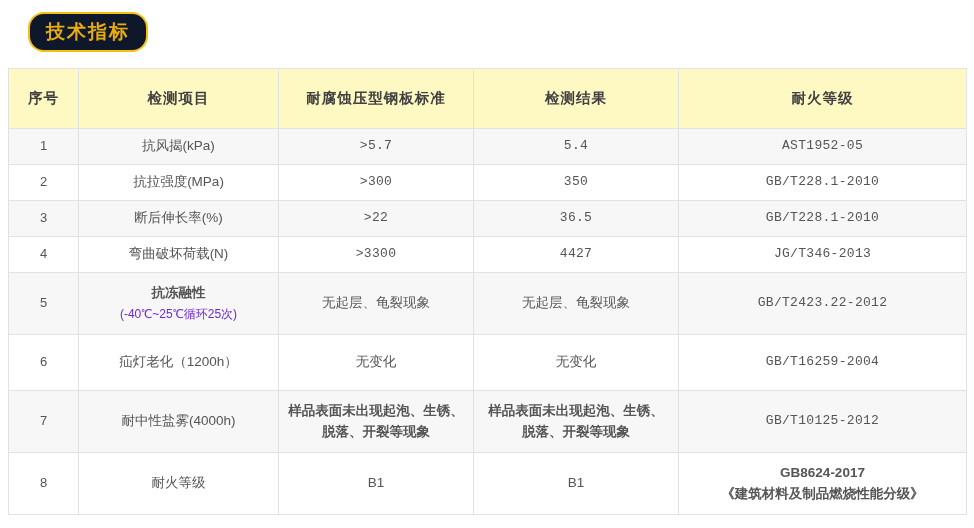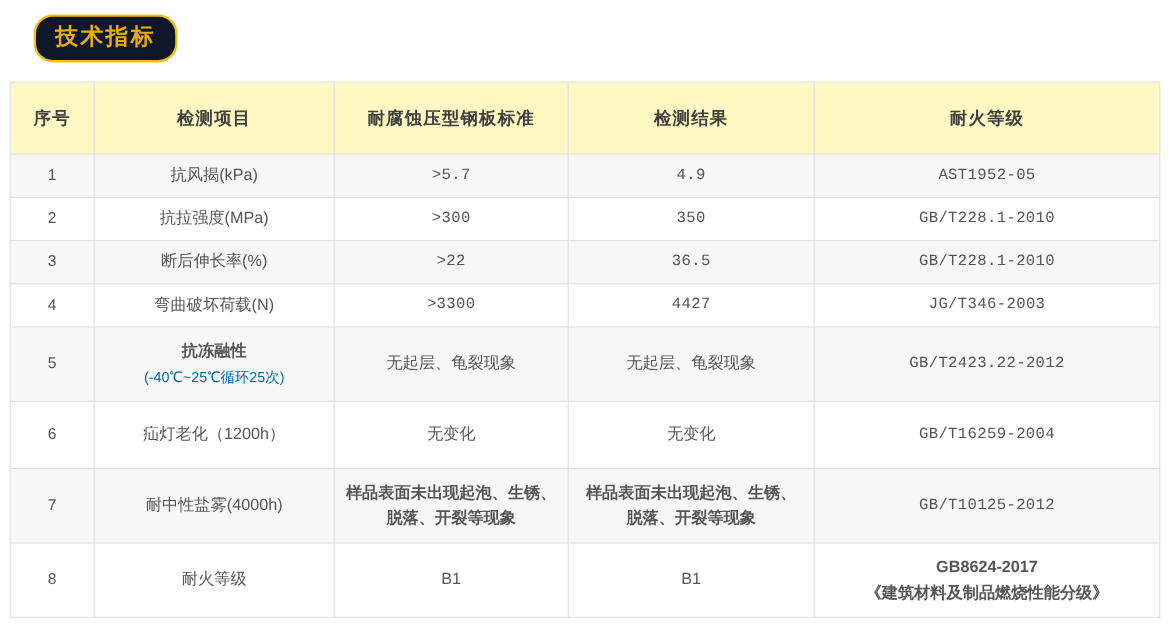--- a/index.html
+++ b/index.html
@@ -85,21 +85,21 @@
     color: #555;
   }
   table.spec tbody td.mono {
     font-family: "Liberation Mono", "DejaVu Sans Mono", monospace;
     font-size: 13px;
     letter-spacing: 0.3px;
   }
   .sub {
     display: block;
     font-size: 12px;
-    color: #0369a1;
+    color: #6d28d9;
     margin-top: 1px;
   }
   .line2 {
     display: block;
     font-weight: bold;
   }
   tr.h40 td { height: 36px; }
   tr.h60 td { height: 56px; }
   tr.h70 td { height: 62px; }
 </style>
@@ -129,21 +129,21 @@
           <th>检测结果</th>
           <th>耐火等级</th>
         </tr>
       </thead>
       <tbody>
 
         <tr class="odd h40">
           <td class="num">1</td>
           <td>抗风揭(kPa)</td>
           <td class="mono">&gt;5.7</td>
-          <td class="mono">4.9</td>
+          <td class="mono">5.4</td>
           <td class="mono">AST1952-05</td>
         </tr>
 
         <tr class="even h40">
           <td class="num">2</td>
           <td>抗拉强度(MPa)</td>
           <td class="mono">&gt;300</td>
           <td class="mono">350</td>
           <td class="mono">GB/T228.1-2010</td>
         </tr>
@@ -154,21 +154,21 @@
           <td class="mono">&gt;22</td>
           <td class="mono">36.5</td>
           <td class="mono">GB/T228.1-2010</td>
         </tr>
 
         <tr class="even h40">
           <td class="num">4</td>
           <td>弯曲破坏荷载(N)</td>
           <td class="mono">&gt;3300</td>
           <td class="mono">4427</td>
-          <td class="mono">JG/T346-2003</td>
+          <td class="mono">JG/T346-2013</td>
         </tr>
 
         <tr class="odd h70">
           <td class="num">5</td>
           <td>
             <span class="line2">抗冻融性</span>
             <span class="sub">(-40℃~25℃循环25次)</span>
           </td>
           <td>无起层、龟裂现象</td>
           <td>无起层、龟裂现象</td>

